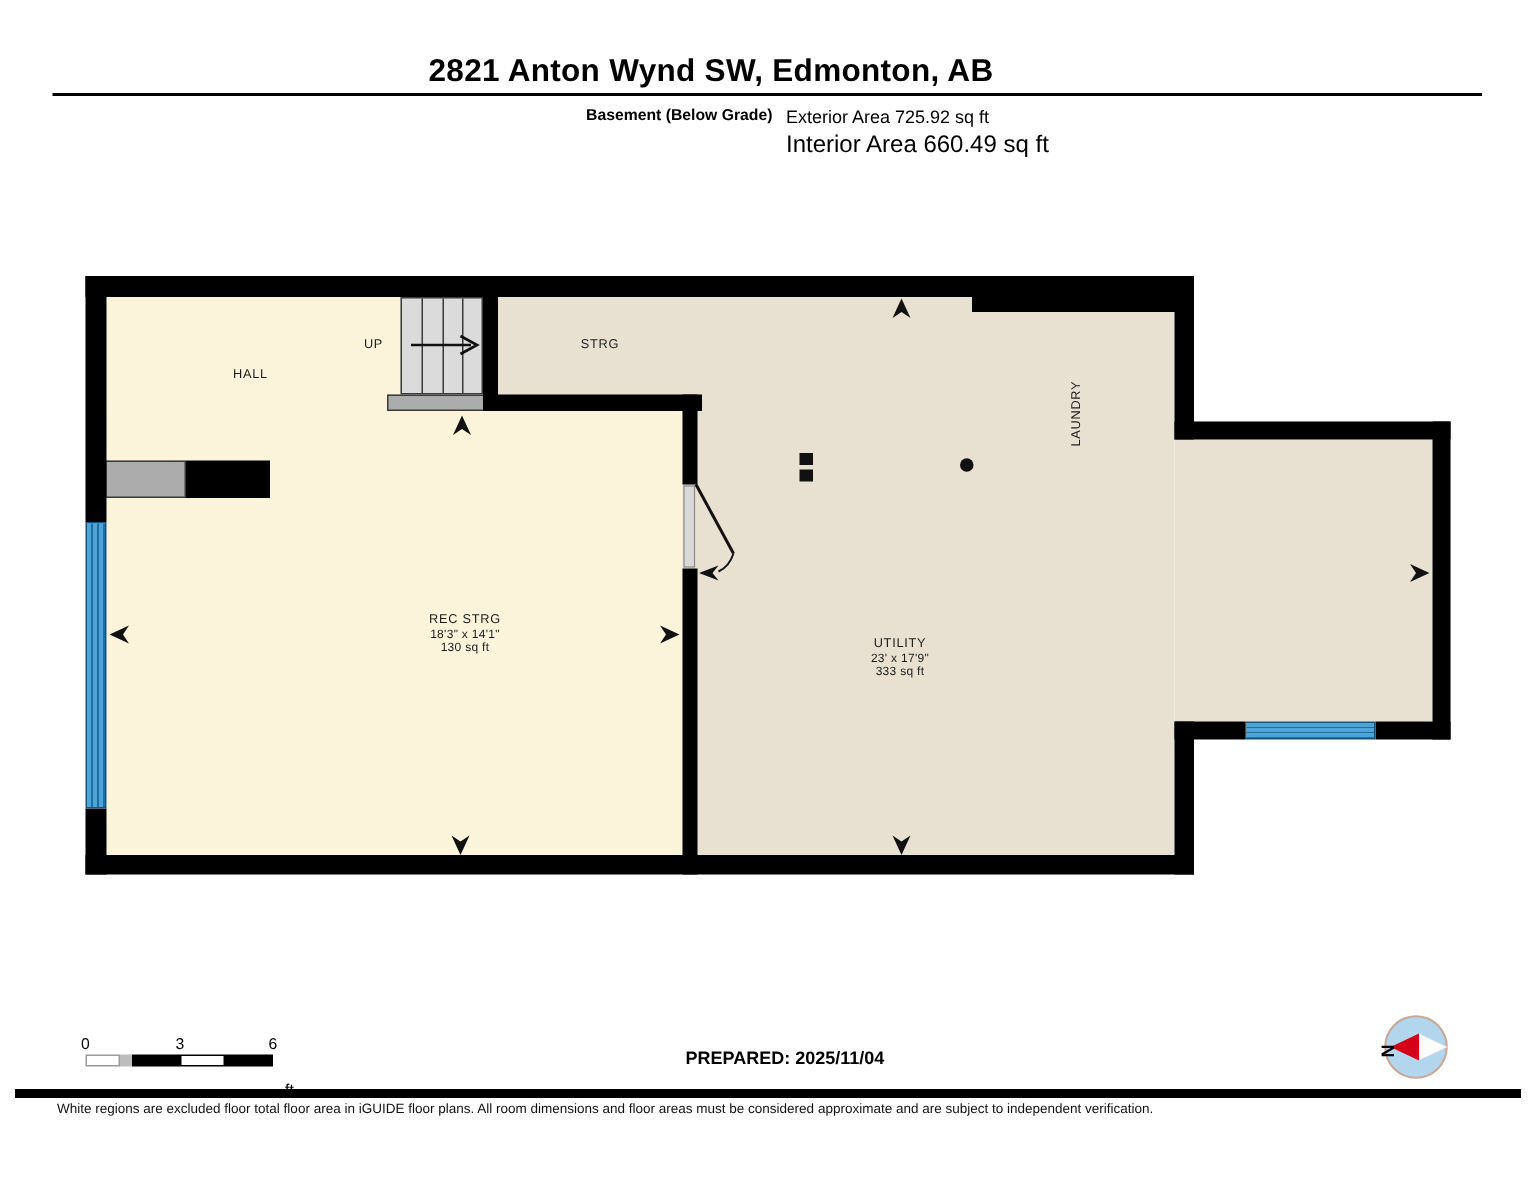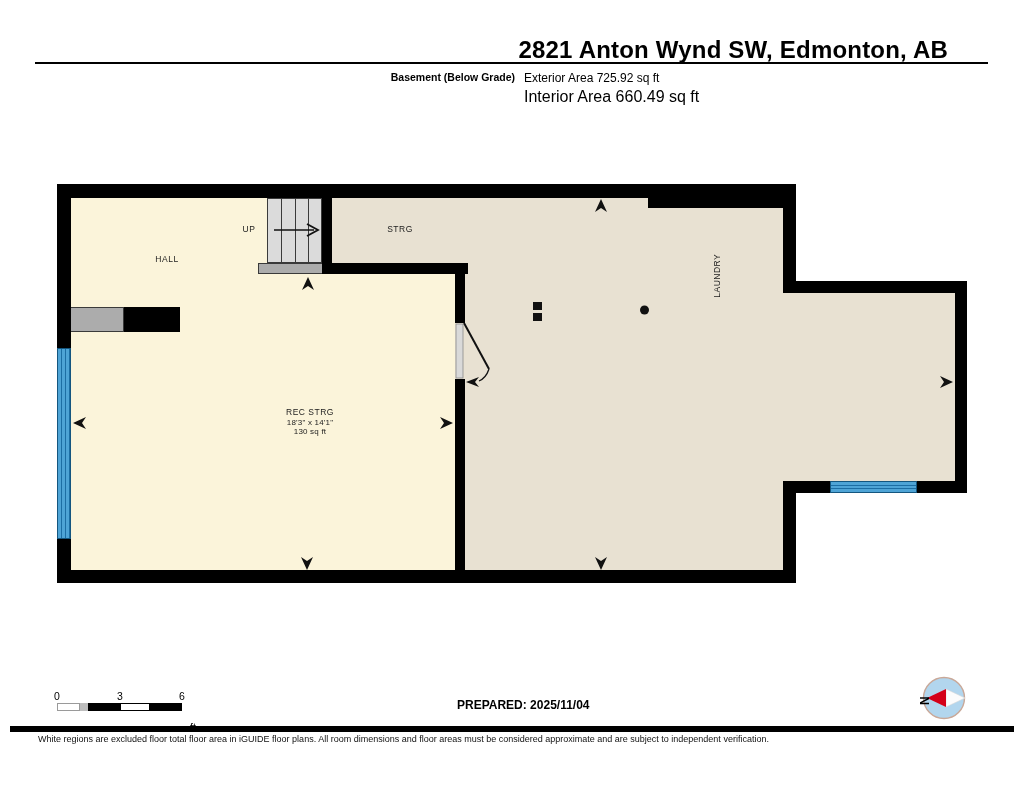--- a/index.html
+++ b/index.html
@@ -12,22 +12,22 @@
   .fill{position:absolute;z-index:1;}
   .gray{position:absolute;z-index:5;}
   .lbl{
     position:absolute;z-index:55;font-size:8.5px;letter-spacing:.5px;
     color:#1c1c1c;text-align:center;line-height:9.5px;white-space:nowrap;
   }
   .room-stats{font-size:8px;letter-spacing:.2px;}
   .win{position:absolute;z-index:12;}
   #svg-overlay{position:absolute;left:0;top:0;z-index:60;pointer-events:none;}
   .hdr-title{
-    position:absolute;left:0;top:36px;width:948px;text-align:right;
-    font-size:24px;font-weight:bold;letter-spacing:.2px;
+    position:absolute;left:0;top:36px;width:948px;text-align:center;
+    font-size:21px;font-weight:bold;letter-spacing:.2px;
   }
   .hdr-rule{position:absolute;left:35px;top:62px;width:953px;height:2px;background:#000;}
   .hdr-floor{position:absolute;left:0;top:71px;width:515px;text-align:right;font-size:10.5px;font-weight:bold;}
   .hdr-area1{position:absolute;left:524px;top:71px;font-size:12px;}
   .hdr-area2{position:absolute;left:524px;top:88px;font-size:16px;}
   .scale-num{position:absolute;top:0;font-size:10.5px;transform:translateX(-50%);}
   .scale-bar{position:absolute;left:0;top:13px;width:125px;height:8px;display:flex;}
   .scale-bar div{height:100%;box-sizing:border-box;}
   .prepared{position:absolute;left:457px;top:698px;font-size:12px;font-weight:bold;}
   .footer-bar{position:absolute;left:10px;top:726px;width:1004px;height:6px;background:#000;}
@@ -74,31 +74,36 @@
   <div class="wall" style="left:322px;top:184px;width:10px;height:90px;"></div>
   <div class="wall" style="left:323px;top:263px;width:145px;height:11px;"></div>
   <div class="wall" style="left:455px;top:263px;width:10px;height:60px;"></div>
   <div class="wall" style="left:455px;top:379px;width:10px;height:204px;"></div>
 
   <div class="win" style="left:57px;top:348px;width:14px;height:191px;border:1px solid #14567f;box-sizing:border-box;
               background:repeating-linear-gradient(90deg,#4EA4D6 0px,#4EA4D6 3px,#1C6EA4 3px,#1C6EA4 4px);"></div>
   <div class="win" style="left:830px;top:481px;width:87px;height:12px;border:1px solid #14567f;box-sizing:border-box;
               background:repeating-linear-gradient(180deg,#4EA4D6 0px,#4EA4D6 2.5px,#1C6EA4 2.5px,#1C6EA4 3.5px);"></div>
 
-  <div class="lbl" style="left:137px;top:255px;width:60px;">HALL</div>
+  <div class="lbl" style="left:137px;top:245px;width:60px;">HALL</div>
   <div class="lbl" style="left:234px;top:225px;width:30px;">UP</div>
   <div class="lbl" style="left:370px;top:225px;width:60px;">STRG</div>
   <div class="lbl" style="left:678px;top:271px;width:80px;transform:rotate(-90deg);">LAUNDRY</div>
 
   <div class="lbl" style="left:250px;top:408px;width:120px;">
     <div>REC STRG</div>
     <div class="room-stats">18'3" x 14'1"</div>
     <div class="room-stats">130 sq ft</div>
   </div>
 
+  <div class="lbl" style="left:540px;top:424px;width:120px;">
+    <div>UTILITY</div>
+    <div class="room-stats">23' x 17'9"</div>
+    <div class="room-stats">333 sq ft</div>
+  </div>
 
   <svg id="svg-overlay" width="1024" height="791" viewBox="0 0 1024 791">
 
     <line x1="274" y1="230" x2="314" y2="230" stroke="#111" stroke-width="1.6"></line>
     <path d="M307,224 L318,230 L307,236" fill="none" stroke="#111" stroke-width="1.8"></path>
 
     <rect x="456" y="324" width="7" height="54" fill="#D9D9D9" stroke="#8a8a8a" stroke-width="0.8"></rect>
     <line x1="464" y1="323" x2="489" y2="369" stroke="#111" stroke-width="2"></line>
     <path d="M489,369 Q486,378 479,381" fill="none" stroke="#111" stroke-width="1.3"></path>
     <polygon points="466,382 479,377 475,382 479,387" fill="#111"></polygon>

